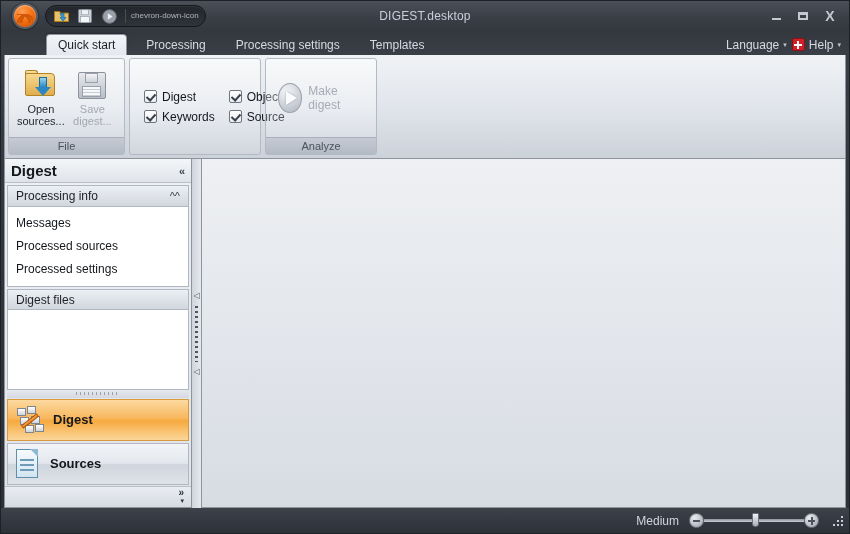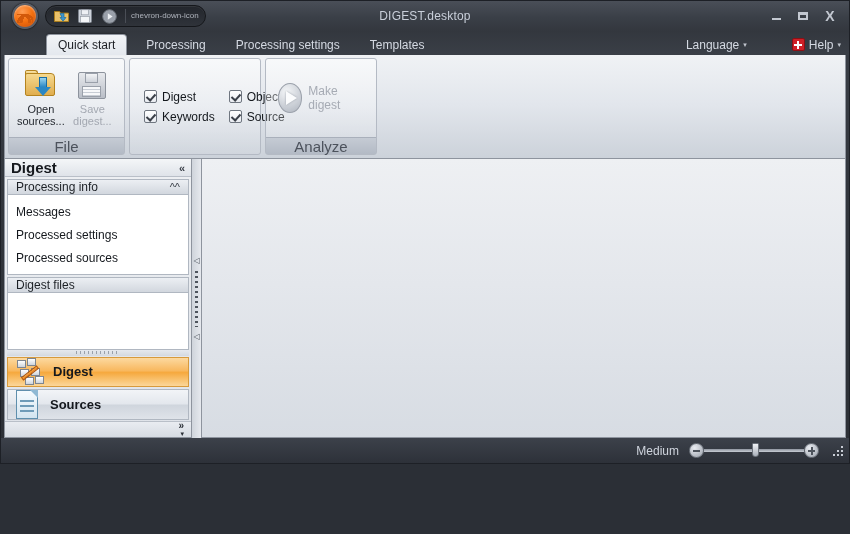--- a/index.html
+++ b/index.html
@@ -3,21 +3,21 @@
 <meta charset="utf-8">
 <style>
   * { box-sizing: border-box; margin: 0; padding: 0; }
   html, body {
     width: 850px; height: 534px;
     font-family: "Liberation Sans", sans-serif;
     overflow: hidden;
     background: #2b2f36;
   }
   .app {
-    width: 850px; height: 464px;
+    width: 850px; height: 534px;
     position: relative;
     background: linear-gradient(to bottom, #3b4048 0%, #32363d 40%, #2c3036 100%);
     border: 1px solid #1d2026;
     display: flex; flex-direction: column;
   }
 
   
   .titlebar {
     height: 30px; position: relative; flex: none;
     background: linear-gradient(to bottom, #4a4f58 0%, #3a3f47 55%, #33373e 100%);
@@ -86,21 +86,21 @@
   .tab.active {
     background: linear-gradient(to bottom, #f2f4f7, #e4e8ee);
     color: #1c1f24;
     border: 1px solid #8e949e; border-bottom: none;
     box-shadow: 0 -1px 2px rgba(0,0,0,.25);
   }
   .tabstrip-right {
     margin-left: auto; display: flex; align-items: center; gap: 5px;
     padding-right: 8px; height: 21px;
   }
-  .tsr-item { display: flex; align-items: center; gap: 4px; font-size: 12px; color: #d4d9e2; margin-left: 40px; }
+  .tsr-item { display: flex; align-items: center; gap: 4px; font-size: 12px; color: #d4d9e2; }
   .caret { font-size: 7px; color: #c0c5ce; }
   .help-icon {
     width: 13px; height: 13px; background: #cf2027; border: 1px solid #8c1015;
     border-radius: 2px; position: relative;
   }
   .help-icon::before, .help-icon::after {
     content: ""; position: absolute; background: #fff;
   }
   .help-icon::before { left: 4.5px; top: 1.5px; width: 2px; height: 8px; }
   .help-icon::after { left: 1.5px; top: 4.5px; width: 8px; height: 2px; }
@@ -112,21 +112,21 @@
     border: 1px solid #8e949e; border-top: none;
     display: flex; align-items: stretch; padding: 3px;
   }
   .rgroup {
     display: flex; flex-direction: column; margin-right: 4px;
     border: 1px solid #b4bac4; border-radius: 3px;
     background: linear-gradient(to bottom, rgba(255,255,255,.55), rgba(255,255,255,.05));
   }
   .rgroup-body { flex: 1; display: flex; align-items: center; padding: 2px 6px; }
   .rgroup-title {
-    height: 17px; font-size: 15px; color: #4c525c; text-align: center;
+    height: 17px; font-size: 11px; color: #4c525c; text-align: center;
     background: linear-gradient(to bottom, #c5cbd4, #b3bac5);
     border-top: 1px solid #a9b0bb; line-height: 17px;
   }
   .bigbtn {
     width: 62px; display: flex; flex-direction: column; align-items: center;
     padding: 3px 2px; text-align: center;
   }
   .bigbtn .lbl { font-size: 11px; color: #1f242b; line-height: 12px; margin-top: 3px; }
   .bigbtn.disabled .lbl { color: #a3a8b1; }
   .ico-folder { width: 34px; height: 30px; position: relative; }
@@ -487,24 +487,24 @@
       <div class="sb-section">
         <span>Processing info</span>
         <span class="chev">^^</span>
       </div>
 
       <div class="sb-list">
         <div class="sb-item">
           <span>Messages</span>
         </div>
         <div class="sb-item">
+          <span>Processed sources</span>
+        </div>
+        <div class="sb-item">
           <span>Processed settings</span>
-        </div>
-        <div class="sb-item">
-          <span>Processed sources</span>
         </div>
       </div>
 
       <div class="sb-section">
         <span>Digest files</span>
       </div>
       <div class="sb-filebox"></div>
 
       <div class="sb-grip">
           <span></span>

